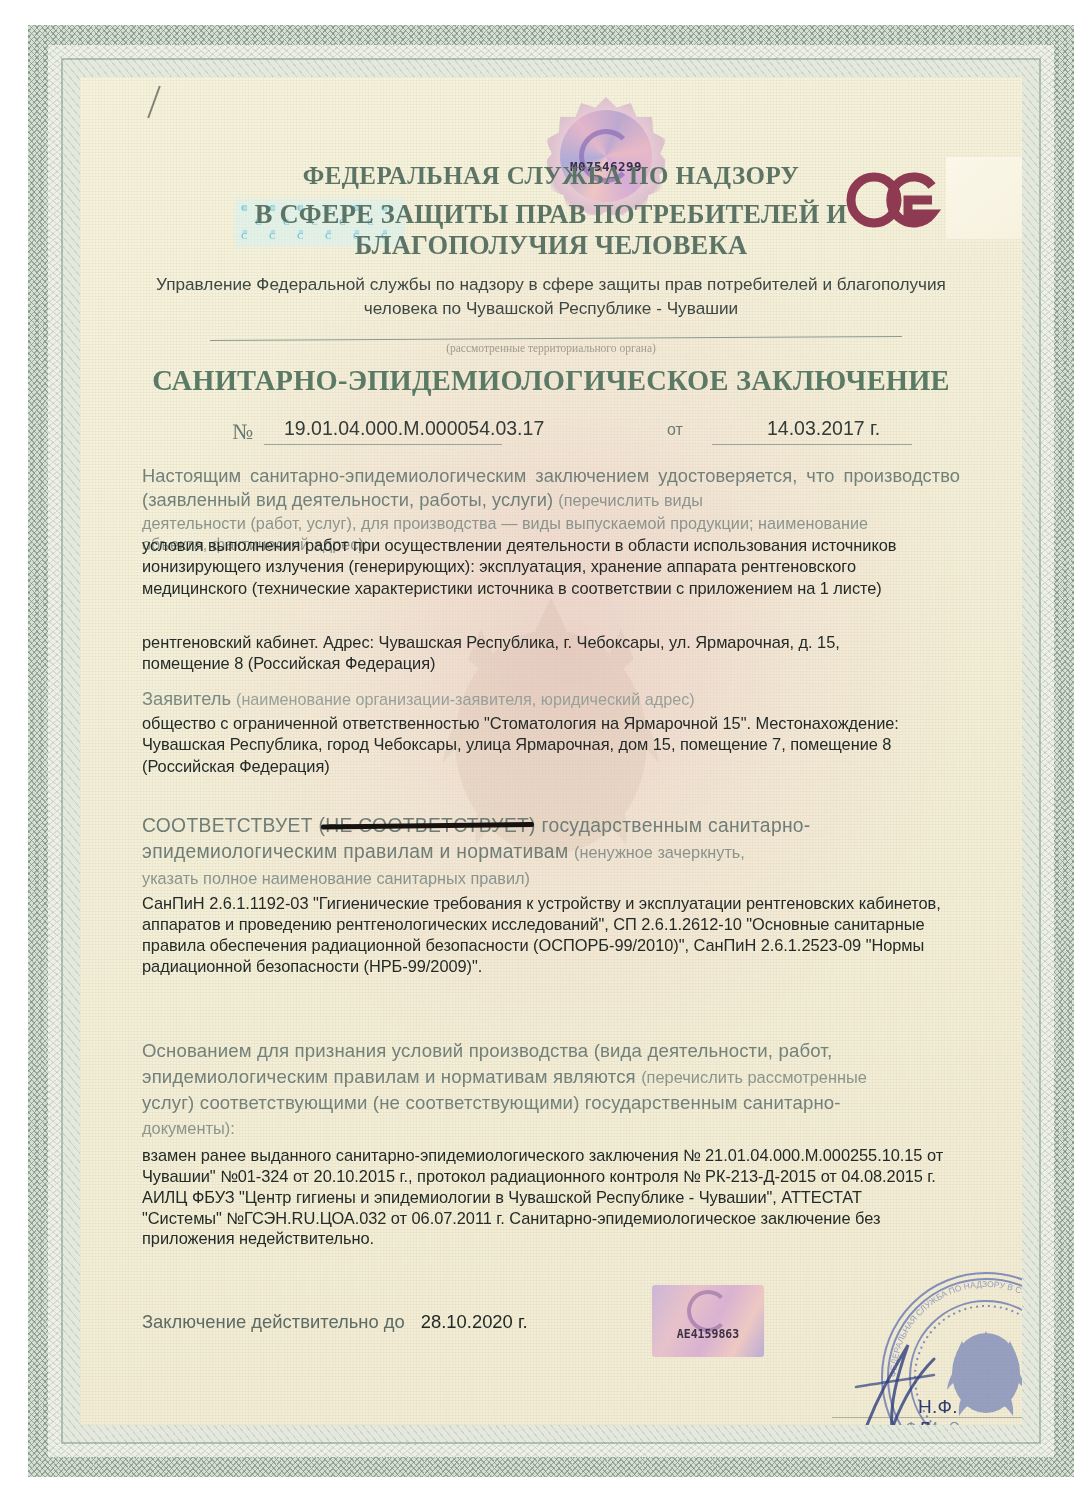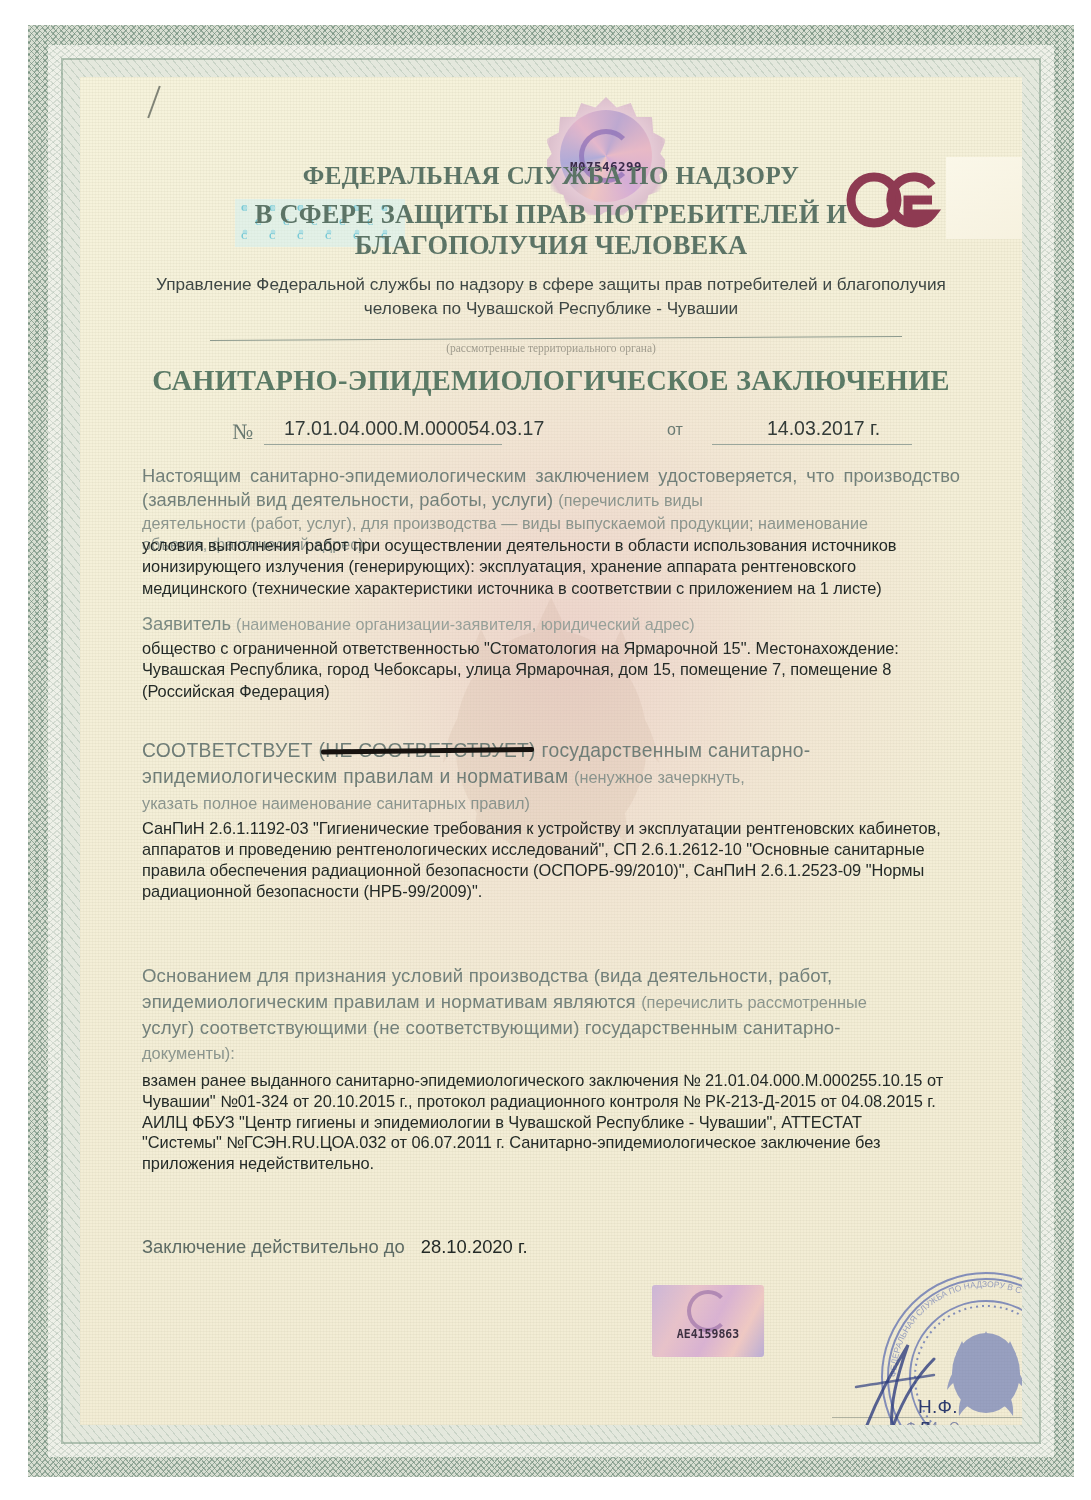--- a/index.html
+++ b/index.html
@@ -404,41 +404,45 @@
       <div class="rule-wrap">
         <div class="rule"></div>
 
         <div class="rule-caption">(рассмотренные территориального органа)</div>
       </div>
 
       <div class="h-title">САНИТАРНО-ЭПИДЕМИОЛОГИЧЕСКОЕ ЗАКЛЮЧЕНИЕ</div>
 
       <div class="num-row">
         <span class="num-sym">№</span>
-        <span class="num-val">17.01.04.000.М.000054.03.17</span>
+        <span class="num-val">19.01.04.000.М.000054.03.17</span>
         <span class="num-ot">от</span>
         <span class="num-date">14.03.2017 г.</span>
         <div class="num-line-a"></div>
         <div class="num-line-b"></div>
       </div>
 
       <div class="body-wrap">
         <div class="p-form">
           <span>Настоящим санитарно-эпидемиологическим заключением удостоверяется, что</span>
           <span>производство (заявленный вид деятельности, работы, услуги) </span><span class="small">(перечислить виды</span>
         </div>
         <div class="p-form small-all">деятельности (работ, услуг), для производства — виды выпускаемой продукции; наименование</div>
         <div class="p-form small-all" style="margin-bottom:-20px">объекта, фактический адрес):</div>
 
         <div class="p-filled">
           <div>условия выполнения работ при осуществлении деятельности в области использования источников</div>
           <div>ионизирующего излучения (генерирующих): эксплуатация, хранение аппарата рентгеновского</div>
           <div>медицинского (технические характеристики источника в соответствии с приложением на 1 листе)</div>
         </div>
 
+        <div class="p-filled" style="margin-top:32px">
+          <div>рентгеновский кабинет. Адрес: Чувашская Республика, г. Чебоксары, ул. Ярмарочная, д. 15,</div>
+          <div>помещение 8 (Российская Федерация)</div>
+        </div>
       </div>
 
       <div style="margin-top:13px">
         <div class="lbl-zayav">
           <span>Заявитель </span><span class="small">(наименование организации-заявителя, юридический адрес)</span>
         </div>
         <div class="p-filled" style="margin-top:3px">
           <div>общество с ограниченной ответственностью "Стоматология на Ярмарочной 15". Местонахождение:</div>
           <div>Чувашская Республика, город Чебоксары, улица Ярмарочная, дом 15, помещение 7, помещение 8</div>
           <div>(Российская Федерация)</div>

